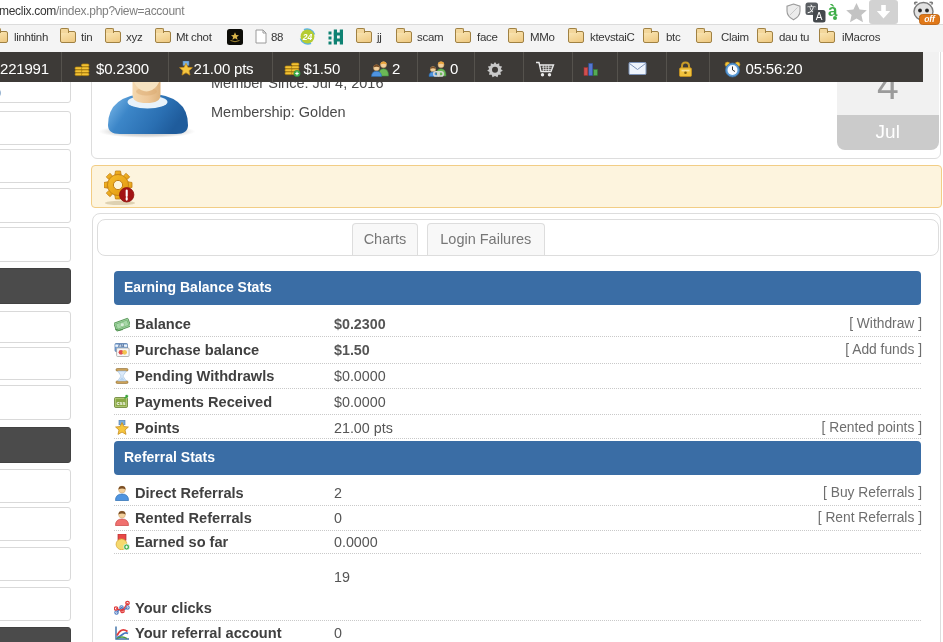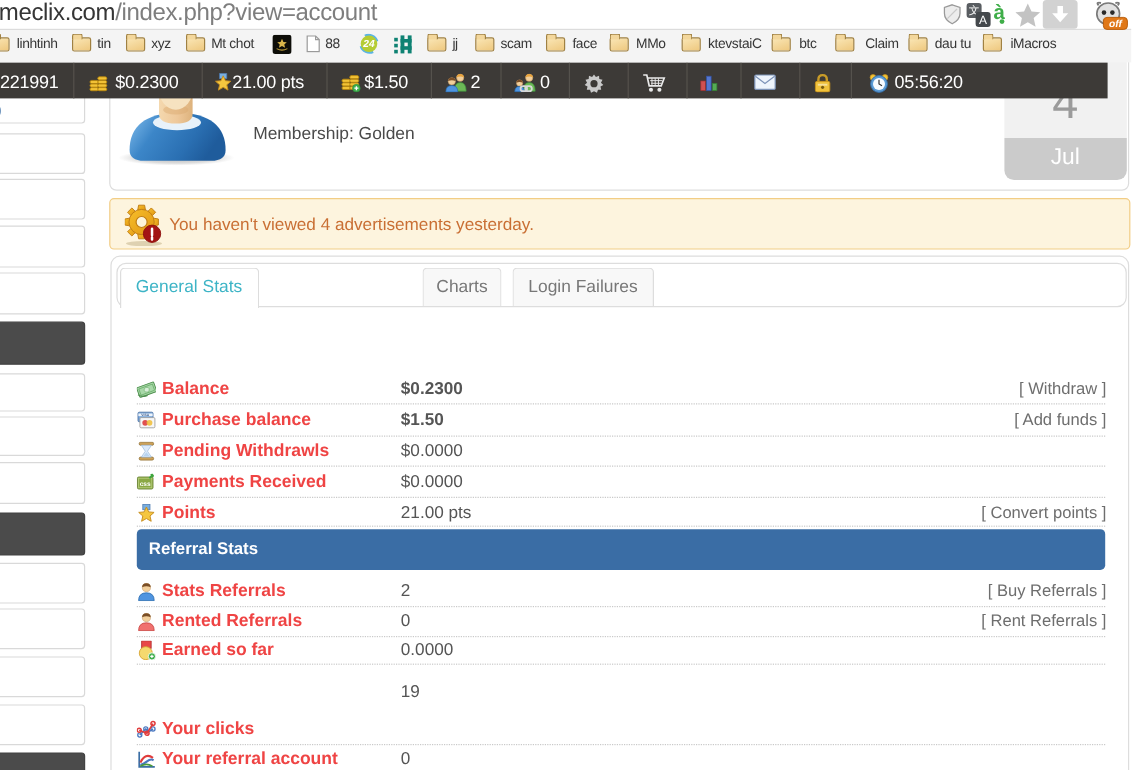--- a/index.html
+++ b/index.html
@@ -1,21 +1,21 @@
 <!DOCTYPE html>
 <html><head>
 <meta charset="utf-8">
 <style>
 *{margin:0;padding:0;box-sizing:border-box}
 body{font-family:"Liberation Sans",sans-serif}
 #s{position:relative;width:943px;height:642px;overflow:hidden;background:#fff;font-family:"Liberation Sans",sans-serif}
 .abs{position:absolute}
 
 #urlbar{position:absolute;left:0;top:0;width:943px;height:25px;background:#fff;border-bottom:1px solid #dcdcdc;z-index:30}
-#urltext{position:absolute;left:-1px;top:5px;font-size:20px;letter-spacing:-0.3px;line-height:13px;color:#353535;white-space:nowrap}
+#urltext{position:absolute;left:-1px;top:5px;font-size:12px;letter-spacing:-0.3px;line-height:13px;color:#353535;white-space:nowrap}
 #urltext .p{color:#7e7e7e}
 #bookbar{position:absolute;left:0;top:25px;width:943px;height:26.5px;background:#f4f4f4;z-index:30}
 .folder{position:absolute;width:16px;height:12px;top:31px;background:linear-gradient(160deg,#fae6b5,#eec87f);border:1px solid #a08142;border-radius:2px;z-index:31}
 .folder::before{content:"";position:absolute;left:-1px;top:-4px;width:7px;height:4px;background:#f3d79c;border:1px solid #a08142;border-bottom:none;border-radius:2px 2px 0 0}
 .bktext{position:absolute;top:30.5px;font-size:11.5px;letter-spacing:-0.3px;color:#363636;z-index:31;white-space:nowrap}
 
 #toolbar{position:absolute;left:0;top:51.5px;width:923px;height:30px;background:#3d3a37;z-index:20;color:#fff}
 .tdiv{position:absolute;top:0;width:1px;height:30px;background:#55524d}
 .ttext{position:absolute;top:0;height:30px;line-height:33px;font-size:15px;letter-spacing:-0.2px;color:#fff;white-space:nowrap}
 .tic{position:absolute;top:9px}
@@ -36,21 +36,21 @@
 #tabbox{position:absolute;left:92.3px;top:213.4px;width:849.2px;height:500px;border:1px solid #ddd;border-radius:8px 8px 0 0;background:#fff}
 #strip{position:absolute;left:96.9px;top:218.5px;width:842.5px;height:37.7px;border:1px solid #ddd;border-radius:8px;background:#fff}
 
 .tab{position:absolute;top:223px;height:32.3px;border:1px solid #ddd;border-bottom:none;border-radius:4px 4px 0 0;font-size:14.5px;color:#777;text-align:center;line-height:31px;background:#f8f8f8;z-index:1}
 #tab1{left:99.5px;width:116px;background:#fff;color:#3db4c6;height:33.6px;z-index:2}
 
 .bluebar{position:absolute;left:114px;width:806.5px;height:34px;background:#3a6da5;border-radius:4px;color:#fff;font-weight:bold;font-size:14px;z-index:1}
 .bluebar span{position:absolute;left:10px;top:0;height:34px;line-height:33px}
 
 .ric{position:absolute;left:114px;width:16px;height:16px;z-index:1}
-.rlab{position:absolute;left:135px;font-size:14.6px;font-weight:bold;color:#ef4444;line-height:16px;z-index:1;white-space:nowrap}
+.rlab{position:absolute;left:135px;font-size:14.6px;font-weight:bold;color:#404040;line-height:16px;z-index:1;white-space:nowrap}
 .rval{position:absolute;left:334px;font-size:14.3px;color:#555;line-height:16px;z-index:1;white-space:nowrap}
 .rvalb{font-weight:bold}
 .rlink{position:absolute;right:21px;font-size:13.8px;color:#6e6e6e;line-height:16px;z-index:1;white-space:nowrap}
 .dot{position:absolute;left:114px;width:806.5px;height:1px;border-top:1px dotted #c9c9c9;z-index:1}
 </style>
 </head>
 <body>
 <div id="s">
 
 <div class="sbox" style="top:65px;height:37.5px"></div>
@@ -91,20 +91,21 @@
           <stop offset="100%" stop-color="#ddb27c"></stop>
         </linearGradient>
   </defs>
   <ellipse cx="49" cy="76.5" rx="48.5" ry="6.5" fill="url(#shad)"></ellipse>
   <path d="M10 70 Q10 40 50 38.5 Q90 40 90 70 Q90 79 78 79 L22 79 Q10 79 10 70 Z" fill="url(#bodyg)"></path>
   <ellipse cx="49.5" cy="47" rx="20" ry="6.5" fill="#e8f2fa"></ellipse>
   <path d="M34.5 0 H62.5 V40 Q62.5 48 48.5 48 Q34.5 48 34.5 40 Z" fill="url(#neckg)"></path>
   <ellipse cx="48.5" cy="36.5" rx="10.5" ry="4" fill="#d9a86e" opacity="0.45"></ellipse>
   <ellipse cx="48.5" cy="18" rx="14.5" ry="18.5" fill="#f6e2c0"></ellipse>
 </svg>
+<div class="mtext" style="top:75.5px">Member Since: Jul 4, 2016</div>
 <div class="mtext" style="top:104.5px">Membership: Golden</div>
 
 <div id="cal-top"></div>
 <div id="cal-num">4</div>
 <div id="cal-jul">Jul</div>
 
 <div id="warn"></div>
 <svg id="warnicon" class="abs" style="left:104px;top:167px" width="34" height="38" viewBox="0 0 34 38">
   <defs>
         <linearGradient id="gearg" x1="0" y1="0" x2="1" y2="1">
@@ -123,55 +124,56 @@
       <path d="M-11.7 8.1 L-8.1 11.7 L-5.2 8.8 L-8.8 5.2 Z"></path>
       <path d="M11.7 8.1 L8.1 11.7 L5.2 8.8 L8.8 5.2 Z"></path>
       <circle cx="0" cy="0" r="10.5"></circle>
     </g>
     <circle cx="0" cy="0" r="4.6" fill="#fdf5da" stroke="#c07d14" stroke-width="1"></circle>
   </g>
   <ellipse cx="16" cy="36" rx="15" ry="2.2" fill="#b8a67a" opacity="0.45"></ellipse>
   <circle cx="22.7" cy="27.8" r="7.2" fill="#a31414" stroke="#8e100e" stroke-width="0.8"></circle>
   <path d="M22.7 23.6 V29 M22.7 31 V32.6" stroke="#fff" stroke-width="2.1" stroke-linecap="round"></path>
 </svg>
-<div id="warntext">You haven't viewed 4 advertisements yesterday.</div>
 
 <div id="tabbox"></div>
 <div id="strip"></div>
-<div class="tab" id="tab1">General Stats</div>
 <div class="tab" style="left:351.6px;width:66.8px">Charts</div>
 <div class="tab" style="left:426.5px;width:118.6px">Login Failures</div>
 
+<div class="bluebar" style="top:271px">
+      <span>Earning Balance Stats</span>
+    </div>
 
 <div class="dot" style="top:336.2px"></div>
 <div class="dot" style="top:362.6px"></div>
 <div class="dot" style="top:388.2px"></div>
 <div class="dot" style="top:414.4px"></div>
 <div class="dot" style="top:437.8px"></div>
 <div class="rlab" style="top:315.5px">Balance</div>
 <div class="rval rvalb" style="top:315.5px">$0.2300</div>
 <div class="rlink" style="top:315.5px">[ Withdraw ]</div>
 <div class="rlab" style="top:341.5px">Purchase balance</div>
 <div class="rval rvalb" style="top:341.5px">$1.50</div>
 <div class="rlink" style="top:341.5px">[ Add funds ]</div>
 <div class="rlab" style="top:367.5px">Pending Withdrawls</div>
 <div class="rval" style="top:367.5px">$0.0000</div>
 <div class="rlab" style="top:393.5px">Payments Received</div>
 <div class="rval" style="top:393.5px">$0.0000</div>
 <div class="rlab" style="top:419.5px">Points</div>
 <div class="rval" style="top:419.5px">21.00 pts</div>
-<div class="rlink" style="top:419.5px">[ Convert points ]</div>
+<div class="rlink" style="top:419.5px">[ Rented points ]</div>
 
 <div class="bluebar" style="top:441px">
       <span>Referral Stats</span>
     </div>
 <div class="dot" style="top:505.3px"></div>
 <div class="dot" style="top:529.5px"></div>
 <div class="dot" style="top:552.5px"></div>
-<div class="rlab" style="top:485px">Stats Referrals</div>
+<div class="rlab" style="top:485px">Direct Referrals</div>
 <div class="rval" style="top:485px">2</div>
 <div class="rlink" style="top:485px">[ Buy Referrals ]</div>
 <div class="rlab" style="top:509.5px">Rented Referrals</div>
 <div class="rval" style="top:509.5px">0</div>
 <div class="rlink" style="top:509.5px">[ Rent Referrals ]</div>
 <div class="rlab" style="top:533.5px">Earned so far</div>
 <div class="rval" style="top:533.5px">0.0000</div>
 
 <div class="dot" style="top:620px"></div>
 <div class="rlab" style="top:600px">Your clicks</div>

